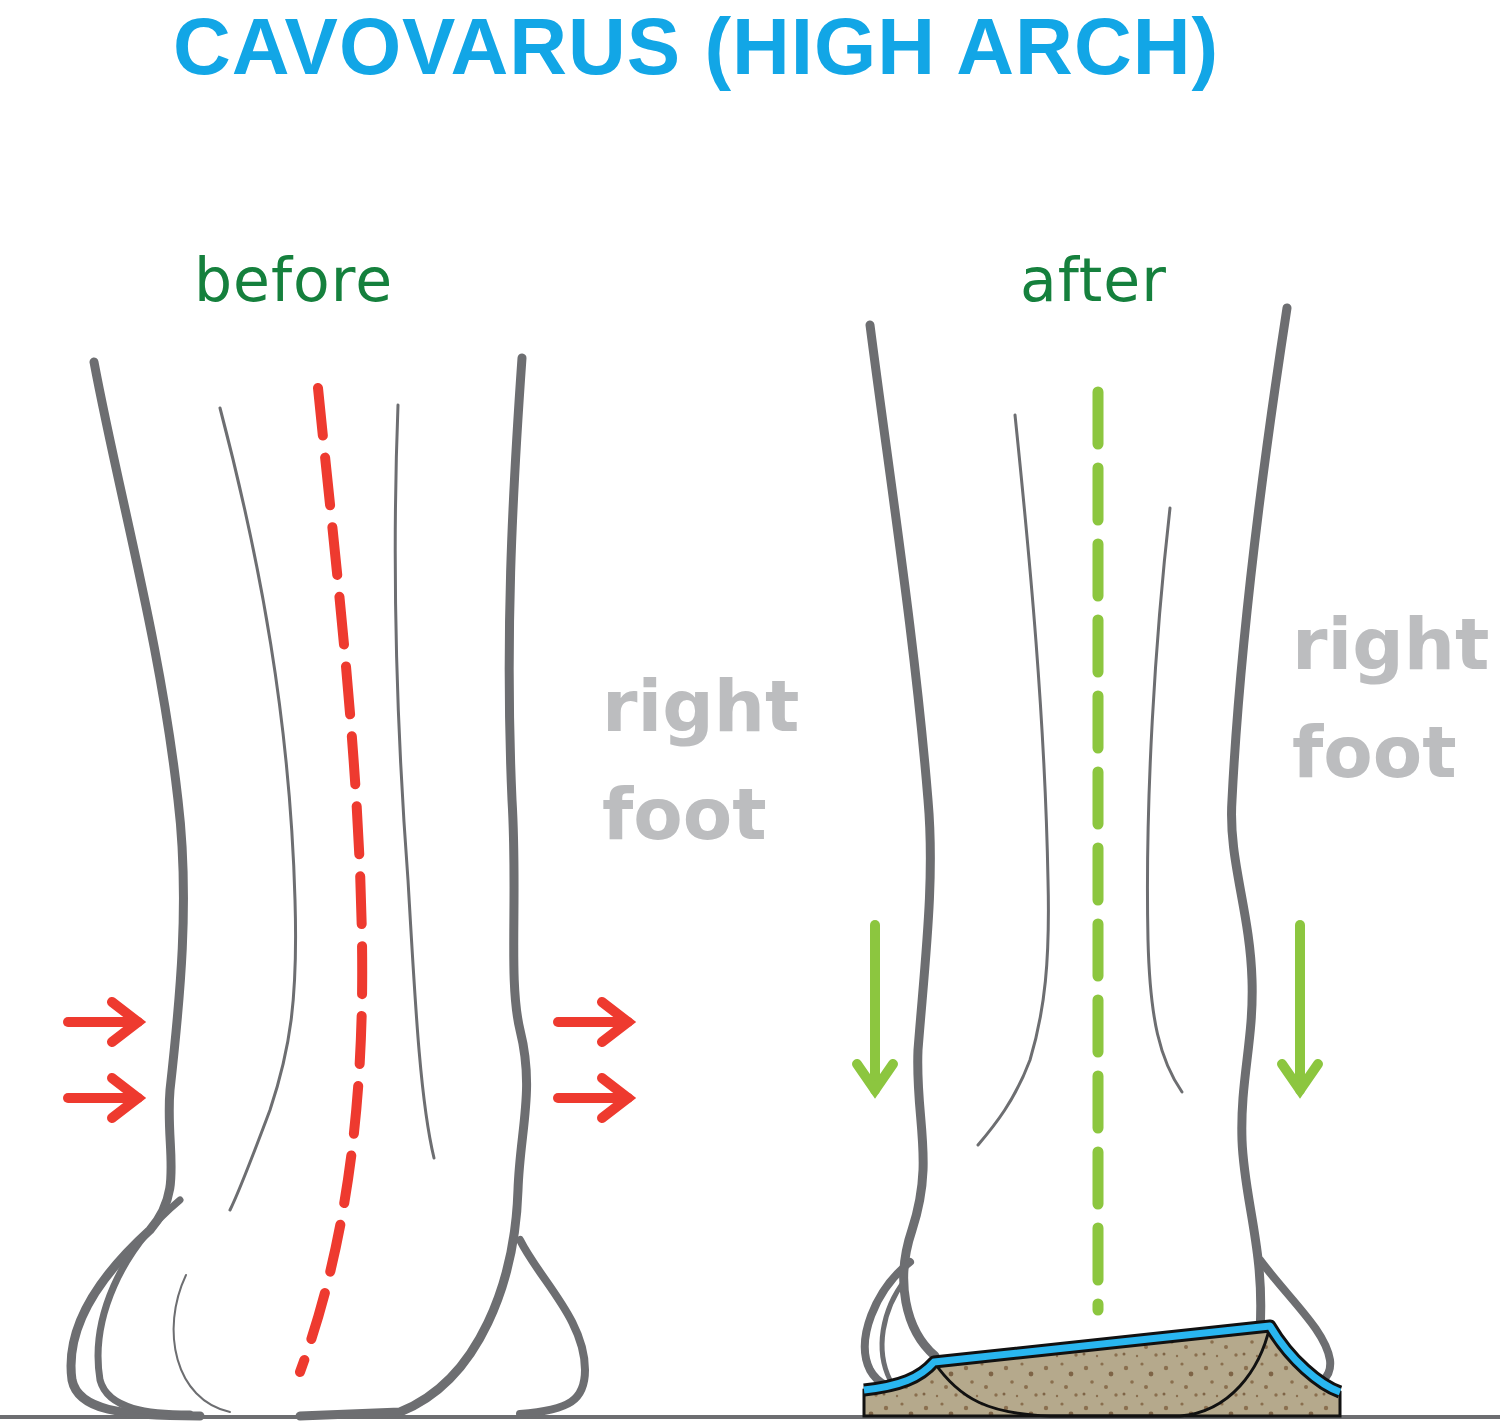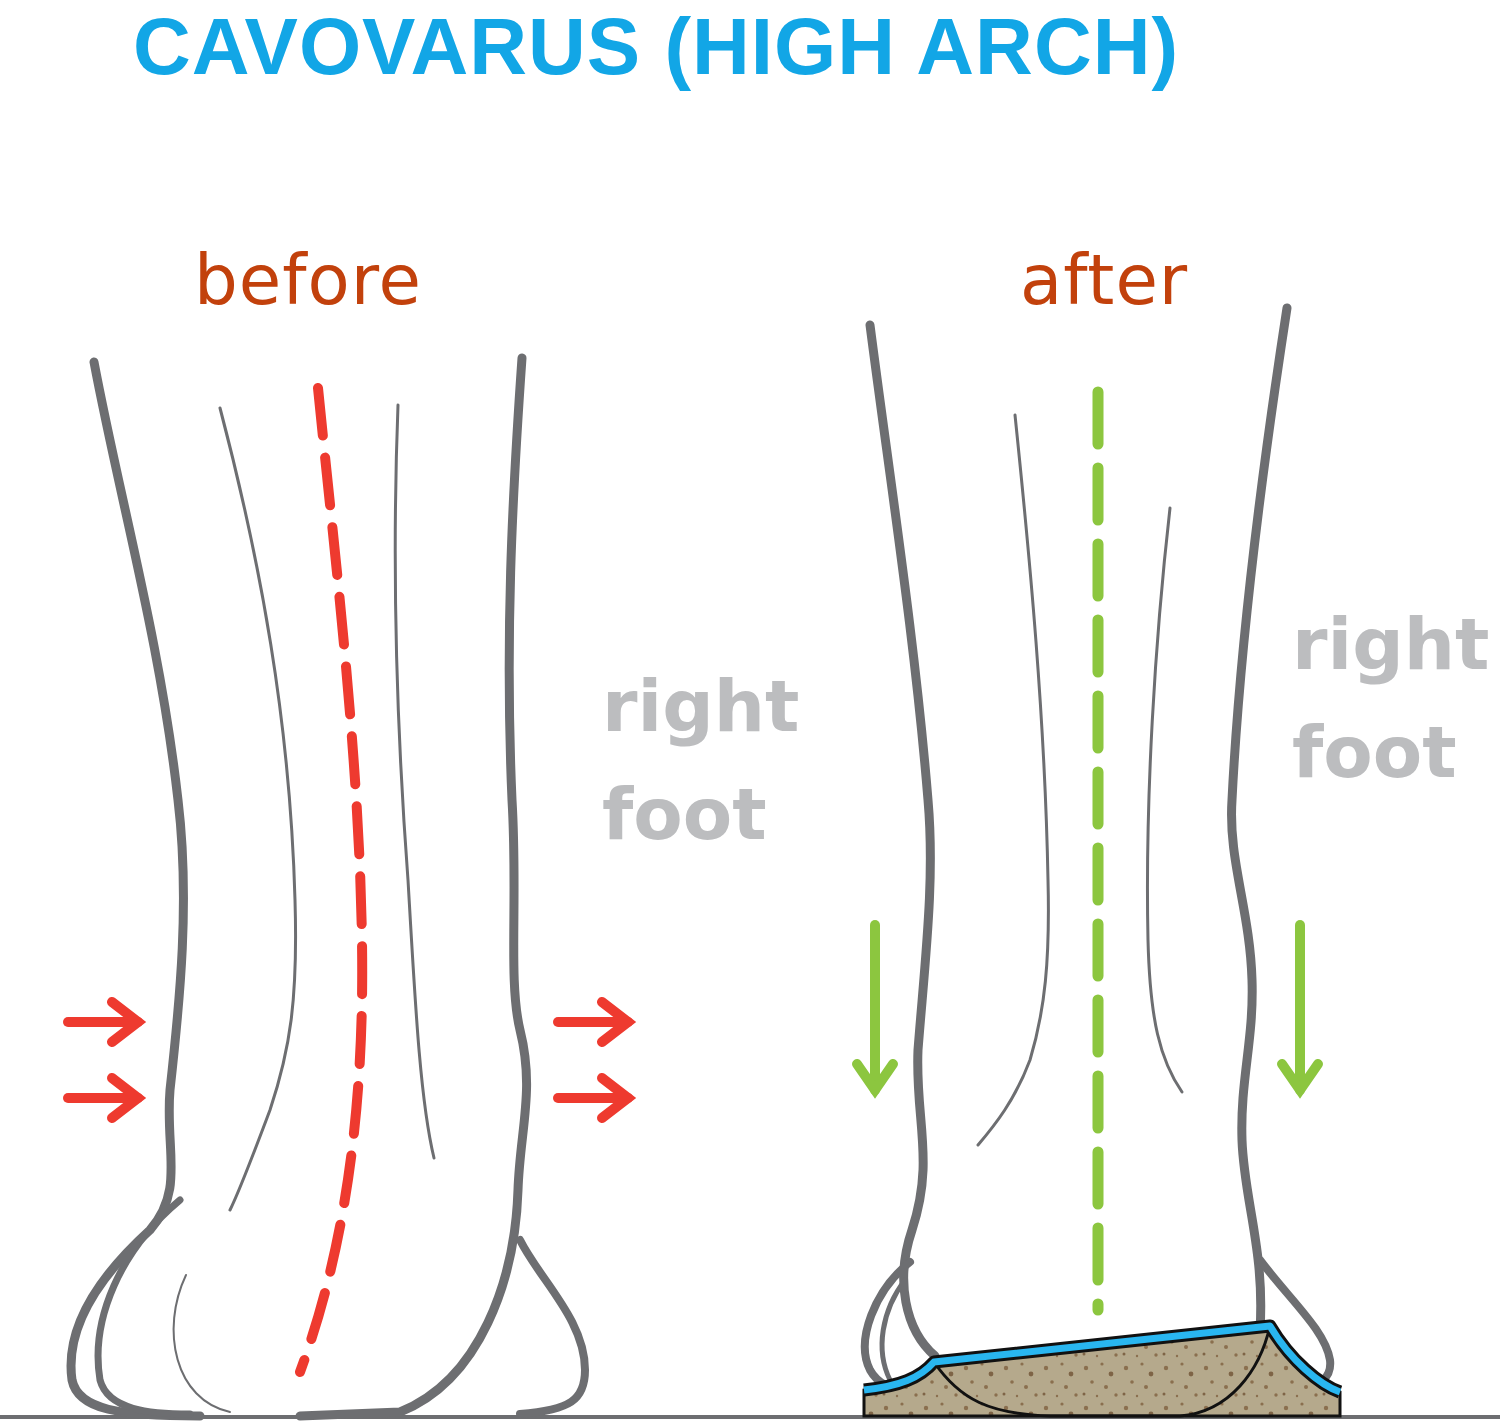--- a/index.html
+++ b/index.html
@@ -1,18 +1,18 @@
 <!DOCTYPE html>
 <html><head>
   <meta charset="utf-8">
   <style>
     html, body { margin: 0; padding: 0; background: #ffffff; }
     body { width: 1500px; height: 1427px; position: relative; overflow: hidden; font-family: "DejaVu Sans", sans-serif; }
-    .title { position: absolute; left: 0; top: 2px; width: 1312px; text-align: center; font-family: "Liberation Sans", sans-serif; font-weight: bold; font-size: 80px; letter-spacing: 1px; color: #12a6e6; line-height: 90px; }
-    .panel-label { position: absolute; font-family: "DejaVu Sans", sans-serif; font-weight: normal; font-size: 69px; color: #c2410c; line-height: 80px; letter-spacing: 1px; }
+    .title { position: absolute; left: 0; top: 2px; width: 1312px; text-align: center; font-family: "Liberation Sans", sans-serif; font-weight: bold; font-size: 80px; letter-spacing: 1px; color: #12a6e6; line-height: 90px; padding-left: 40px; }
+    .panel-label { position: absolute; font-family: "DejaVu Sans", sans-serif; font-weight: normal; font-size: 60px; color: #15803d; line-height: 80px; letter-spacing: 1px; }
     .foot-label { position: absolute; font-family: "DejaVu Sans", sans-serif; font-weight: bold; font-size: 72px; color: #bcbdbf; line-height: 108px; letter-spacing: 0px; }
     svg.art { position: absolute; left: 0; top: 0; }
   </style>
 </head>
 <body>
 
 <div class="title">CAVOVARUS (HIGH ARCH)</div>
 
 <div class="panel-label" style="left:194px; top:240px;">before</div>
 <div class="panel-label" style="left:1020px; top:240px;">after</div>

